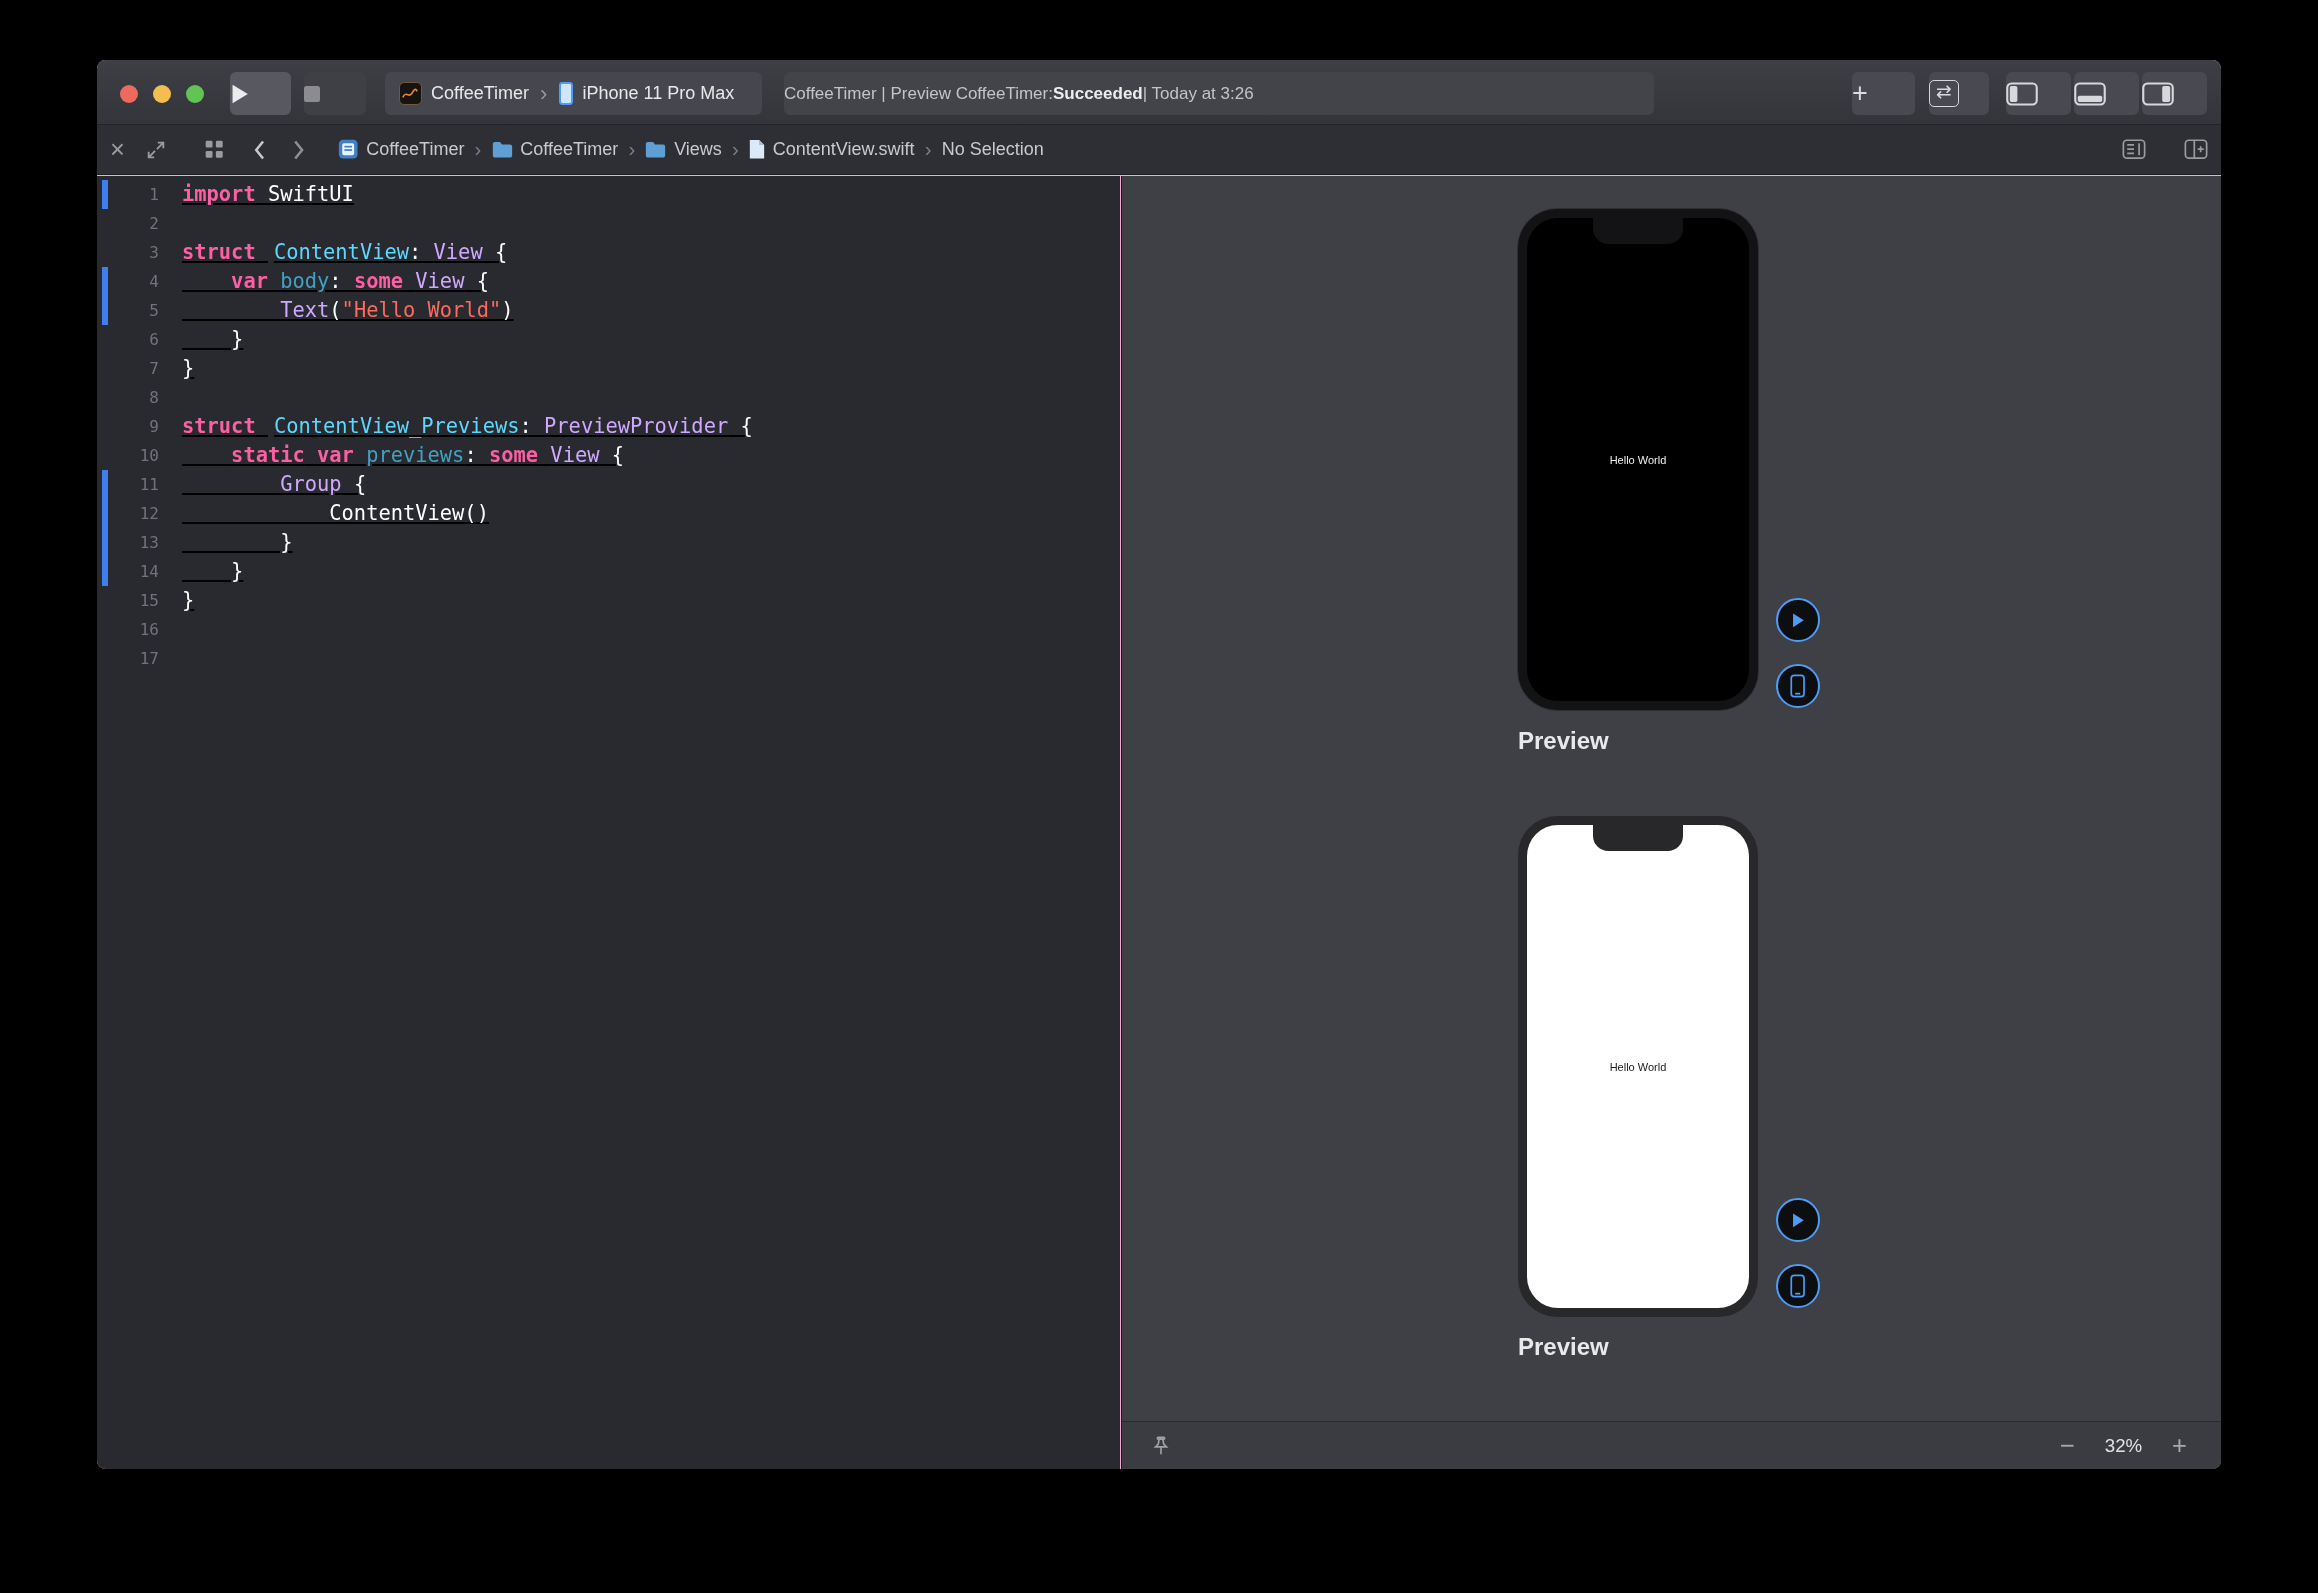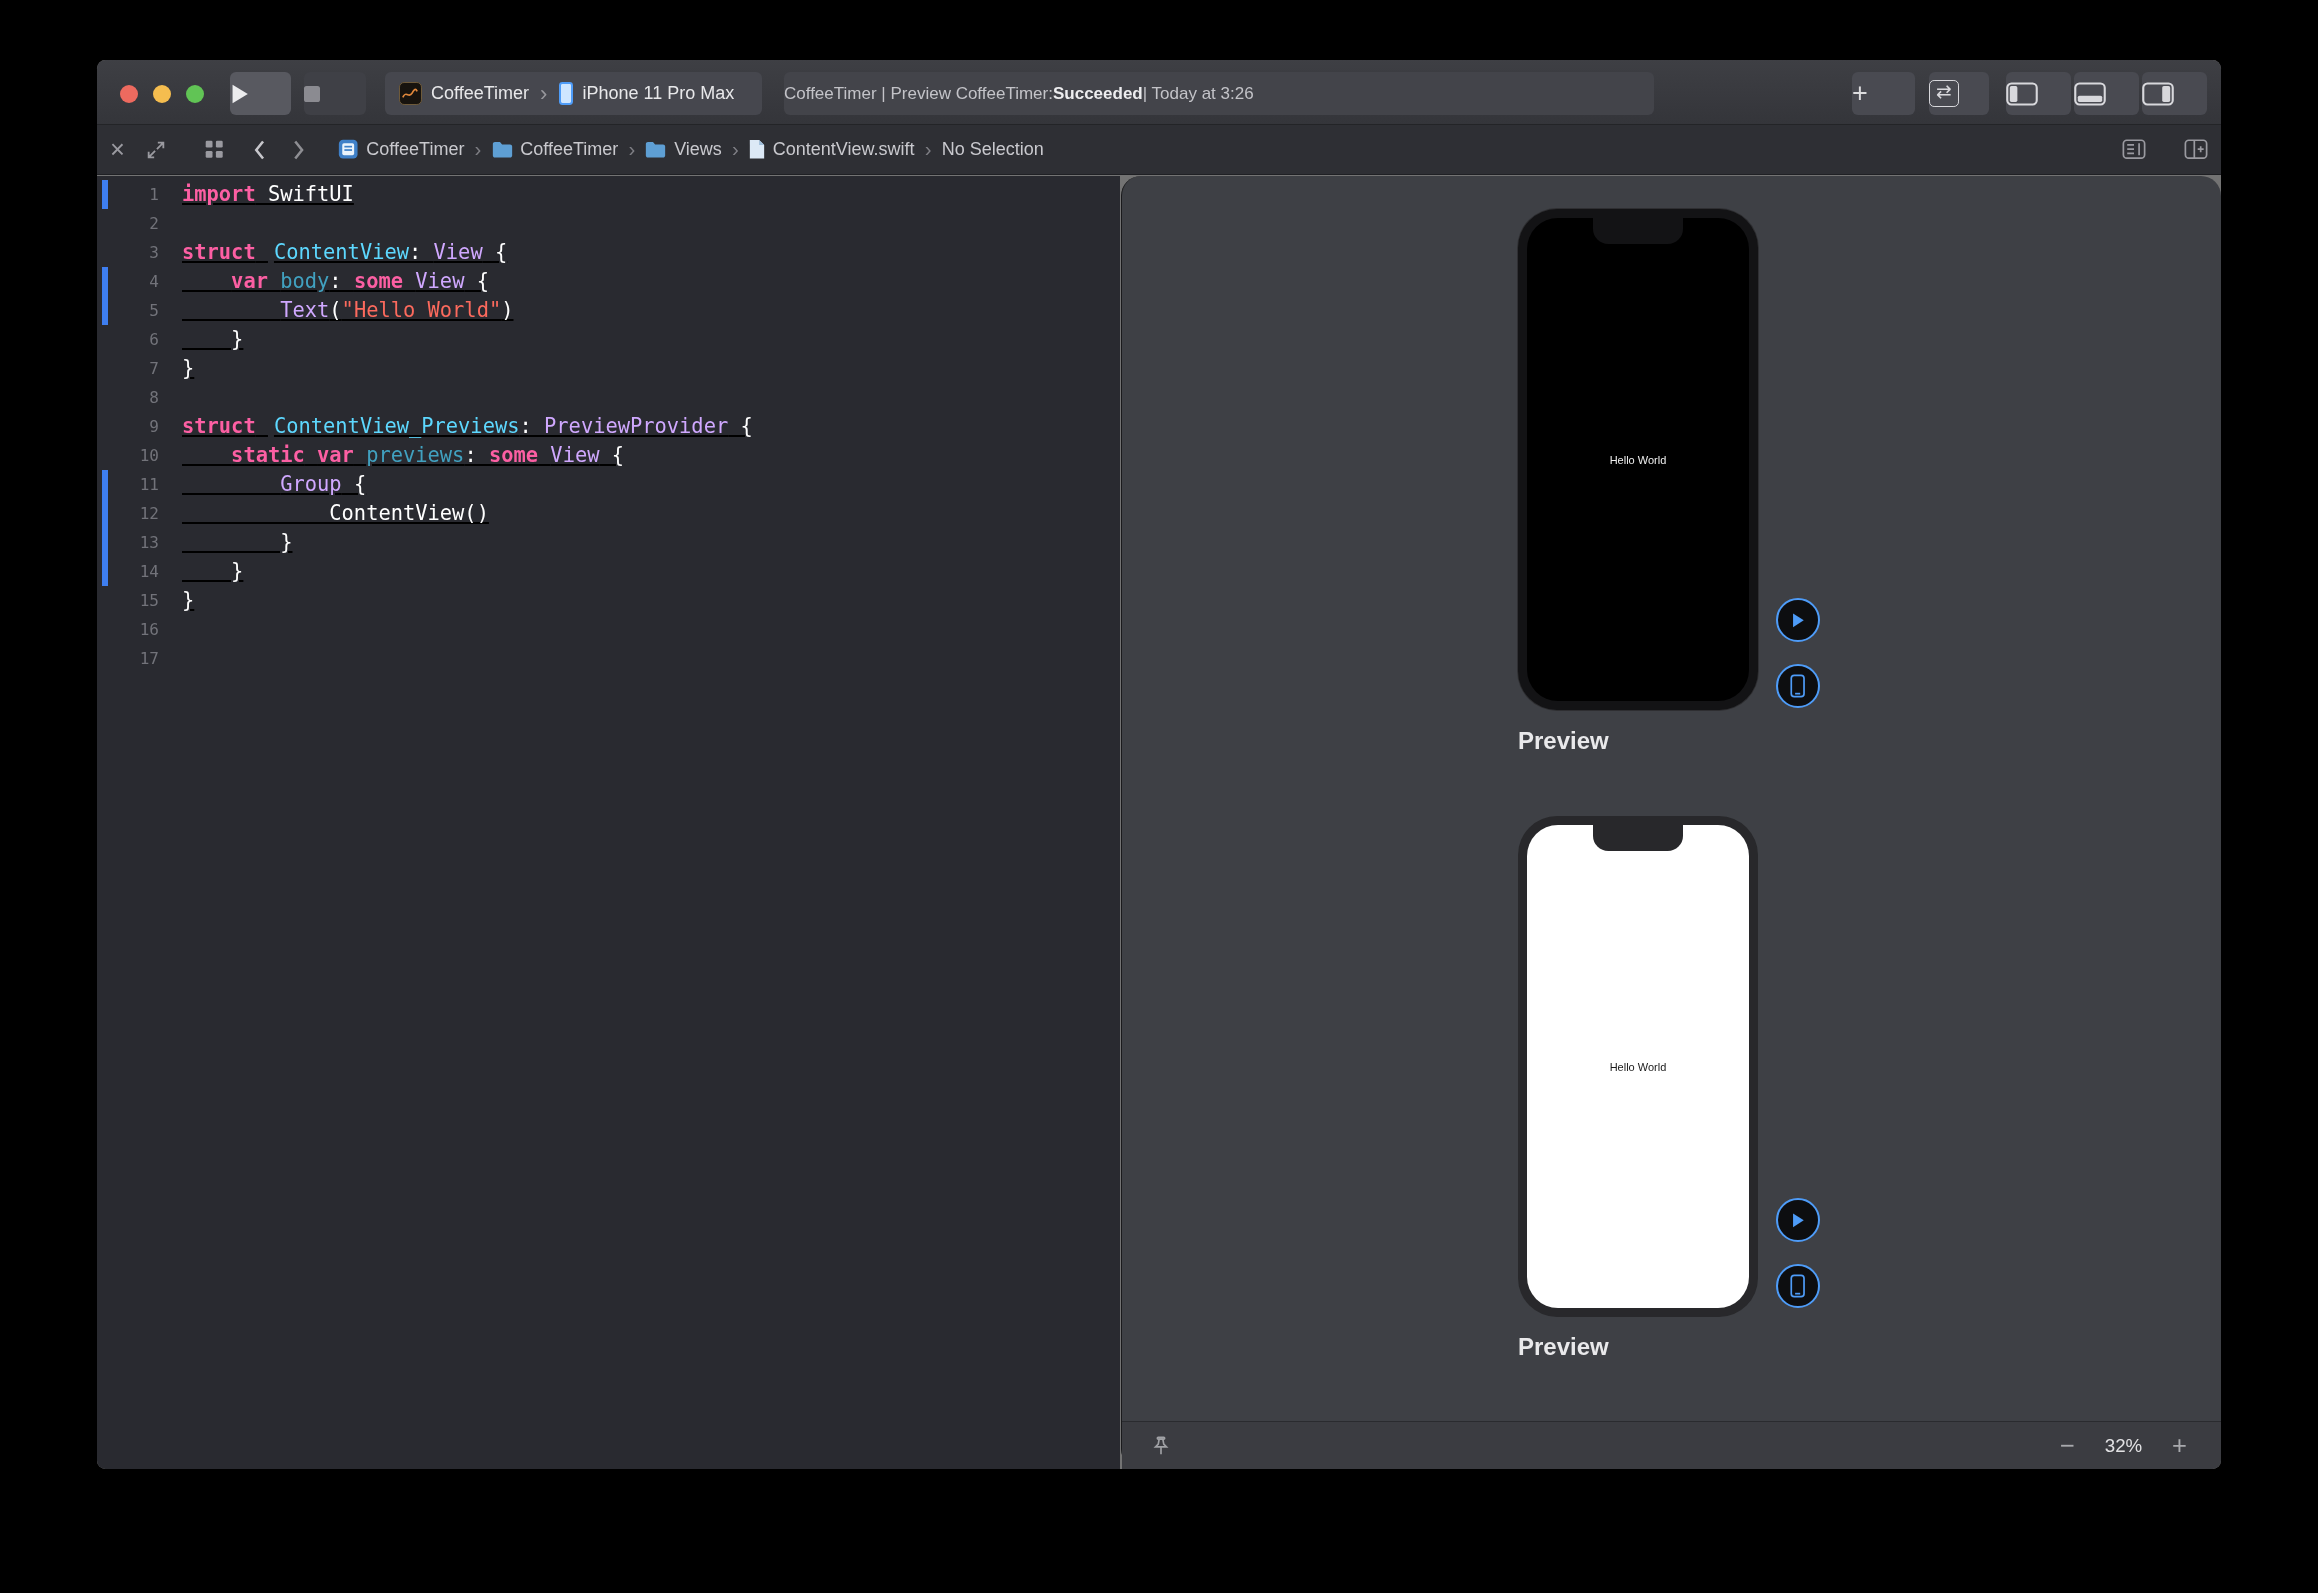--- a/index.html
+++ b/index.html
@@ -1,20 +1,20 @@
 <!DOCTYPE html>
 <html style="font-size:13.6px"><head>
 <meta charset="utf-8">
 <style>
   * { margin:0; padding:0; box-sizing:border-box; }
   html,body { width:2319px; height:1594px; background:#000; overflow:hidden;
               font-family:"Liberation Sans","DejaVu Sans",sans-serif; }
 
   .window { position:absolute; left:97px; top:60px; width:2124px; height:1409px;
-            background:#737373; border-radius:8.5px; overflow:hidden;
+            background:#f9a8d4; border-radius:8.5px; overflow:hidden;
             box-shadow:0 25.5px 77px rgba(0,0,0,.85); }
 
   
   .titlebar { position:absolute; top:0; left:0; right:0; height:65px;
               background:linear-gradient(180deg,#3E3F44 0%,#34353A 100%);
               border-bottom:0.9px solid #232427; }
   .traffic { position:absolute; top:25px; width:18px; height:18px; border-radius:50%; }
   .tl-red    { left:23px;  background:#ED6A5F; }
   .tl-yellow { left:56px;  background:#F5BD4F; }
   .tl-green  { left:89px; background:#61C455; }
@@ -68,21 +68,21 @@
   .tok-kw    { color:#FC5FA3; font-weight:bold; }
   .tok-typ   { color:#D0A8FF; }
   .tok-decl  { color:#5DD8FF;margin-left:6px; }
   .tok-prop  { color:#41A1C0; }
   .tok-str   { color:#FC6A5D; }
   .tok-fn    { color:#67B7A4; }
   .tok-plain { color:#FFFFFF; }
 
   
   .canvas { position:absolute; top:116px; left:1024px; right:0; bottom:0; background:#3E4045;
-            border-left:0.9px solid #1A1A1C;border-radius:20px; }
+            border-left:0.9px solid #1A1A1C; }
   .phone { position:absolute; left:396px; width:240px; height:501px; border-radius:39px; }
   .phone-dark  { top:33px;  background:#131315; box-shadow:0 0 0 0.9px #2E2E31; }
   .phone-light { top:640px; background:#28282B; }
   .screen { position:absolute; left:9.4px; right:9.4px; top:9.4px; bottom:9.4px; border-radius:31px;
             display:flex; align-items:center; justify-content:center; overflow:hidden; }
   .phone-dark  .screen { background:#000000; }
   .phone-light .screen { background:#FFFFFF; }
   .notch { position:absolute; top:0; left:50%; transform:translateX(-50%);
            width:90px; height:25.5px; border-radius:0 0 15.3px 15.3px; }
   .phone-dark  .notch { background:#131315; }

